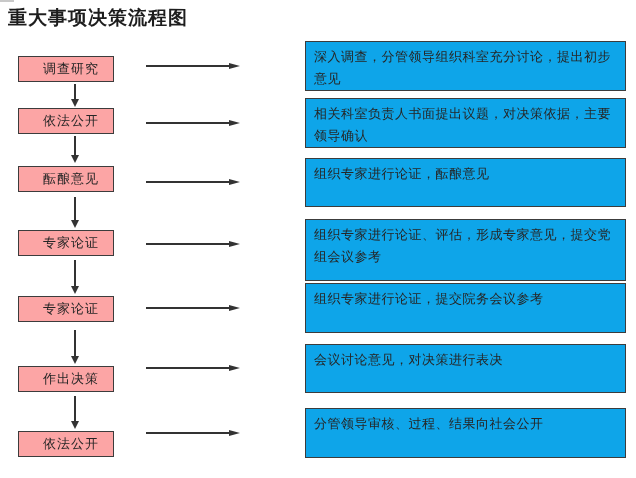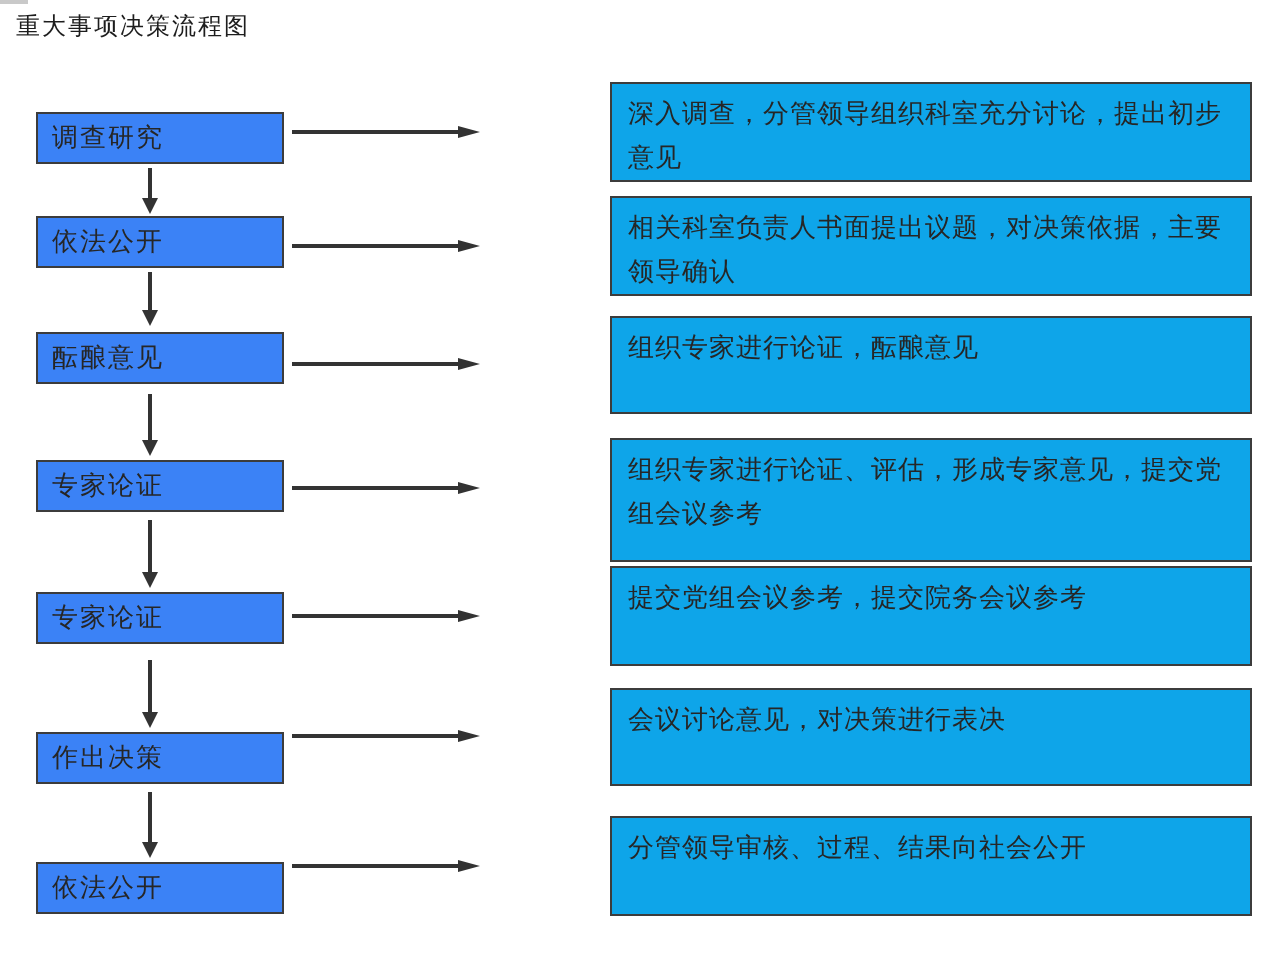--- a/index.html
+++ b/index.html
@@ -1,25 +1,25 @@
 <!DOCTYPE html>
 <html><head>
 <meta charset="utf-8">
 <style>
   html,body{margin:0;padding:0;background:#ffffff;}
   .canvas{
     position:relative;width:636px;height:478px;background:#ffffff;
     font-family:"Liberation Sans","DejaVu Sans",sans-serif;color:#262626;overflow:hidden;
   }
   .corner-mark{position:absolute;left:0;top:0;width:14px;height:2px;background:#c9c9c9;}
-  .title{position:absolute;left:8px;top:5px;font-size:12px;font-weight:normal;letter-spacing:1px;color:#1d1d1d;}
+  .title{position:absolute;left:8px;top:5px;font-size:19px;font-weight:bold;letter-spacing:1px;color:#1d1d1d;}
   .lbox{
-    position:absolute;left:18px;width:124px;height:26px;box-sizing:border-box;
-    border:1px solid #3c3c3c;background:#3b82f6;
-    font-size:13px;line-height:24px;padding-left:7px;letter-spacing:1px;white-space:nowrap;
+    position:absolute;left:18px;width:96px;height:26px;box-sizing:border-box;
+    border:1px solid #3c3c3c;background:#fca5a5;
+    font-size:13px;line-height:24px;padding-left:24px;letter-spacing:1px;white-space:nowrap;
   }
   .rbox{
     position:absolute;left:305px;width:321px;box-sizing:border-box;
     border:1px solid #3c3c3c;background:#0ea5e9;
     font-size:13px;line-height:22px;padding:4px 9px 0 8px;letter-spacing:0.5px;
   }
   .harrow{position:absolute;left:146px;width:94px;height:10px;}
   .harrow .shaft{position:absolute;left:0;top:4px;width:84px;height:1.5px;background:#333333;}
   .harrow .head{
     position:absolute;right:0;top:1.5px;width:0;height:0;
@@ -107,17 +107,17 @@
     </div>
   <div class="harrow h6">
       <div class="shaft"></div>
       <div class="head"></div>
     </div>
 
   <div class="rbox r0">深入调查，分管领导组织科室充分讨论，提出初步意见</div>
   <div class="rbox r1">相关科室负责人书面提出议题，对决策依据，主要领导确认</div>
   <div class="rbox r2">组织专家进行论证，酝酿意见</div>
   <div class="rbox r3">组织专家进行论证、评估，形成专家意见，提交党组会议参考</div>
-  <div class="rbox r4">提交党组会议参考，提交院务会议参考</div>
+  <div class="rbox r4">组织专家进行论证，提交院务会议参考</div>
   <div class="rbox r5">会议讨论意见，对决策进行表决</div>
   <div class="rbox r6">分管领导审核、过程、结果向社会公开</div>
 
 </div>
 
 </body></html>

